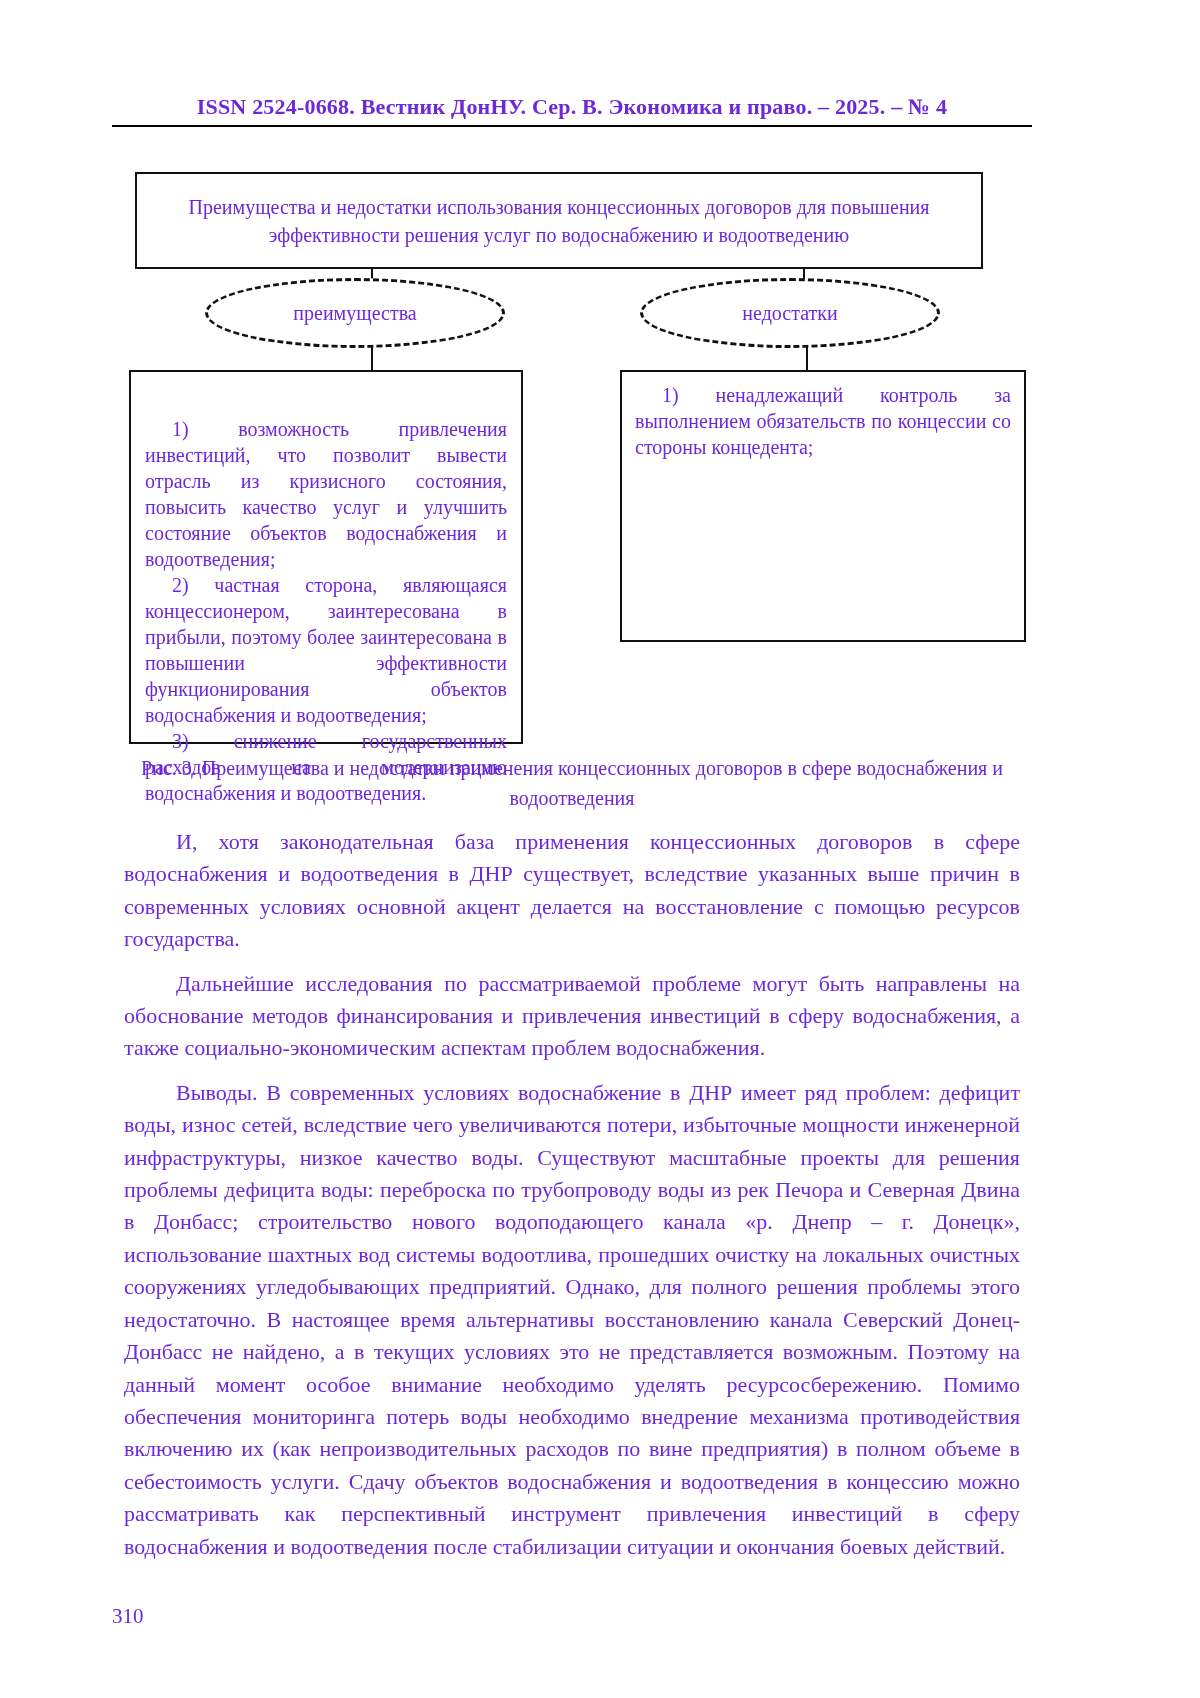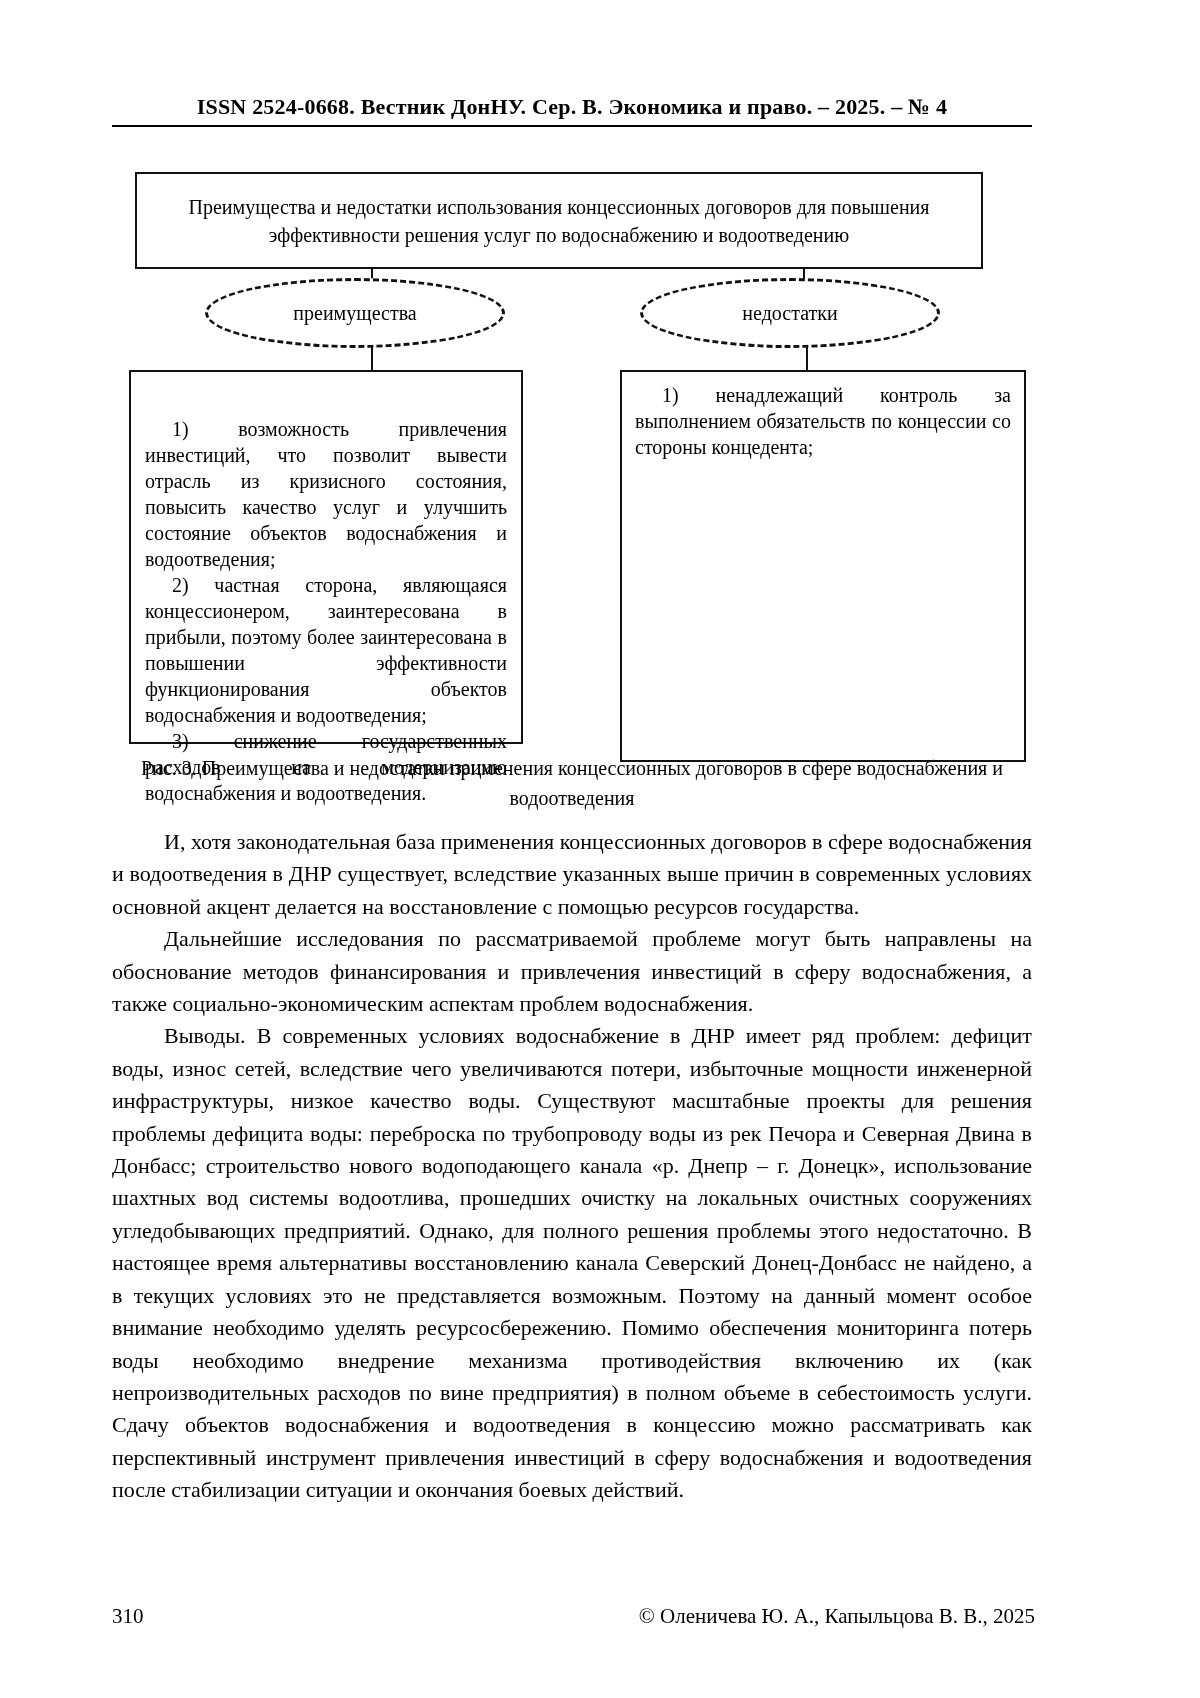--- a/index.html
+++ b/index.html
@@ -5,21 +5,21 @@
   html, body {
     margin: 0;
     padding: 0;
     background: #ffffff;
   }
   .page {
     position: relative;
     width: 1200px;
     height: 1698px;
     background: #ffffff;
-    color: #000000;
+    color: #6d28d9;
     font-family: "Liberation Serif", "DejaVu Serif", serif;
     overflow: hidden;
     box-sizing: border-box;
   }
   .content {
     position: absolute;
     left: 112px;
     top: 0;
     width: 920px;
   }
@@ -98,41 +98,41 @@
     left: 0;
     top: 198px;
     width: 394px;
     height: 374px;
     padding: 44px 14px 10px 14px;
   }
   .right-box {
     left: 491px;
     top: 198px;
     width: 406px;
-    height: 392px;
+    height: 272px;
     padding: 10px 13px 8px 13px;
   }
   .box-item {
     margin: 0;
     text-indent: 27px;
   }
   
   .caption {
     margin: 9px auto 12px auto;
     max-width: 862px;
     text-align: center;
     font-size: 20px;
     line-height: 30px;
   }
   
   .article-body {
     margin-top: 13px;
   }
   .body-p {
-    margin: 0;
+    margin: 12px;
     text-align: justify;
     text-indent: 52px;
     font-size: 22px;
     line-height: 32.4px;
   }
   .lead-bold {
     font-weight: normal;
   }
   
   .footer {
@@ -194,16 +194,15 @@
     <main class="article-body">
       <p class="body-p"><span>И, хотя законодательная база применения концессионных договоров в сфере водоснабжения и водоотведения в ДНР существует, вследствие указанных выше причин в современных условиях основной акцент делается на восстановление с помощью ресурсов государства.</span></p>
       <p class="body-p"><span>Дальнейшие исследования по рассматриваемой проблеме могут быть направлены на обоснование методов финансирования и привлечения инвестиций в сферу водоснабжения, а также социально-экономическим аспектам проблем водоснабжения.</span></p>
       <p class="body-p"><span class="lead-bold">Выводы.</span> <span>В современных условиях водоснабжение в ДНР имеет ряд проблем: дефицит воды, износ сетей, вследствие чего увеличиваются потери, избыточные мощности инженерной инфраструктуры, низкое качество воды. Существуют масштабные проекты для решения проблемы дефицита воды: переброска по трубопроводу воды из рек Печора и Северная Двина в Донбасс; строительство нового водоподающего канала «р. Днепр – г. Донецк», использование шахтных вод системы водоотлива, прошедших очистку на локальных очистных сооружениях угледобывающих предприятий. Однако, для полного решения проблемы этого недостаточно. В настоящее время альтернативы восстановлению канала Северский Донец-Донбасс не найдено, а в текущих условиях это не представляется возможным. Поэтому на данный момент особое внимание необходимо уделять ресурсосбережению. Помимо обеспечения мониторинга потерь воды необходимо внедрение механизма противодействия включению их (как непроизводительных расходов по вине предприятия) в полном объеме в себестоимость услуги. Сдачу объектов водоснабжения и водоотведения в концессию можно рассматривать как перспективный инструмент привлечения инвестиций в сферу водоснабжения и водоотведения после стабилизации ситуации и окончания боевых действий.</span></p>
     </main>
 
   </div>
 
   <footer class="footer">
     <span>310</span>
-    <span>© Оленичева Ю. А., Капыльцова В. В., 2025</span>
   </footer>
 
 </div>
 
 </body></html>

